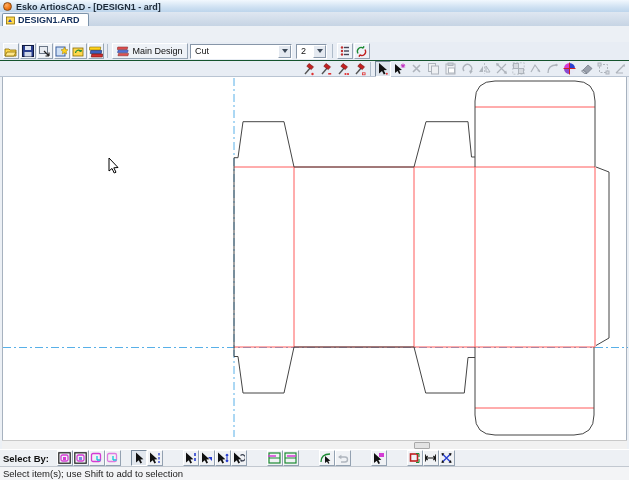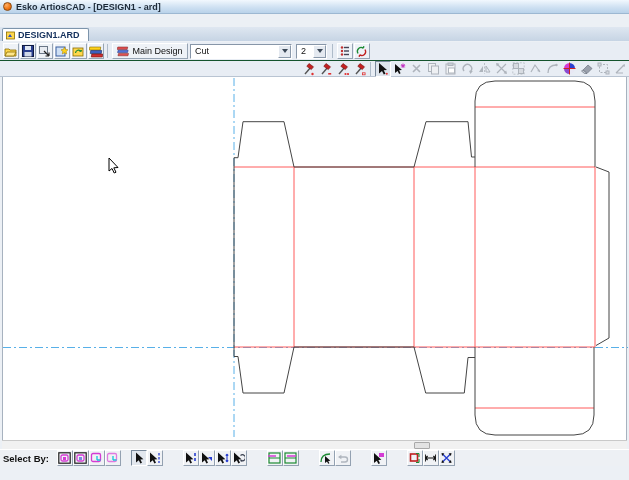--- a/index.html
+++ b/index.html
@@ -15,21 +15,21 @@
     border:1px solid #8a4a10;margin-right:4px;flex:0 0 auto;}
   #titlebar .t{font-size:9px;font-weight:bold;color:#1d2a38;white-space:nowrap;}
 
   
   #menubar{position:absolute;left:0;top:14px;width:629px;height:14px;
     background:linear-gradient(#ffffff,#e2eaf3);border-bottom:1px solid #c7d3e0;
     display:flex;align-items:center;padding-left:14px;gap:0;}
   #menubar .mi{font-size:9px;color:#111;padding:0 7px;white-space:nowrap;cursor:default;}
 
   
-  #tabbar{position:absolute;left:0;top:27px;width:629px;height:14px;
+  #tabbar{position:absolute;left:0;top:12px;width:629px;height:14px;
     background:linear-gradient(#dfe7f1,#c6d4e4);display:flex;align-items:flex-end;}
   .tab{height:13px;display:flex;align-items:center;background:#fff;
     border:1px solid #7d94ab;border-bottom:none;border-radius:2px 2px 0 0;
     padding:0 8px 0 3px;margin-left:2px;}
   .tab .doc{width:9px;height:9px;margin-right:3px;flex:0 0 auto;}
   .tab .lbl{font-size:9px;font-weight:bold;color:#14305c;white-space:nowrap;}
 
   
   #tbar1{position:absolute;left:0;top:42px;width:629px;height:19px;
     background:#e8edf4;border-bottom:1px solid #14532d;display:flex;align-items:center;padding-left:2px;}
@@ -468,14 +468,17 @@
       <svg width="13" height="12" viewBox="0 0 13 12">
         <path d="M2.5 2 L10.5 10 M10.5 2 L2.5 10" stroke="#2a3fd0" stroke-width="1.4"></path>
         <polygon points="1.5,1 4.4,1.6 2.1,3.9" fill="#111"></polygon>
           <polygon points="11.5,11 8.6,10.4 10.9,8.1" fill="#111"></polygon>
         <polygon points="11.5,1 10.9,3.9 8.6,1.6" fill="#111"></polygon>
           <polygon points="1.5,11 2.1,8.1 4.4,10.4" fill="#111"></polygon>
       </svg>
     </button>
   </div>
 
+  <div id="status">
+    <span class="msg">Select item(s); use Shift to add to selection</span>
+  </div>
 
 </div>
 
 </body></html>

